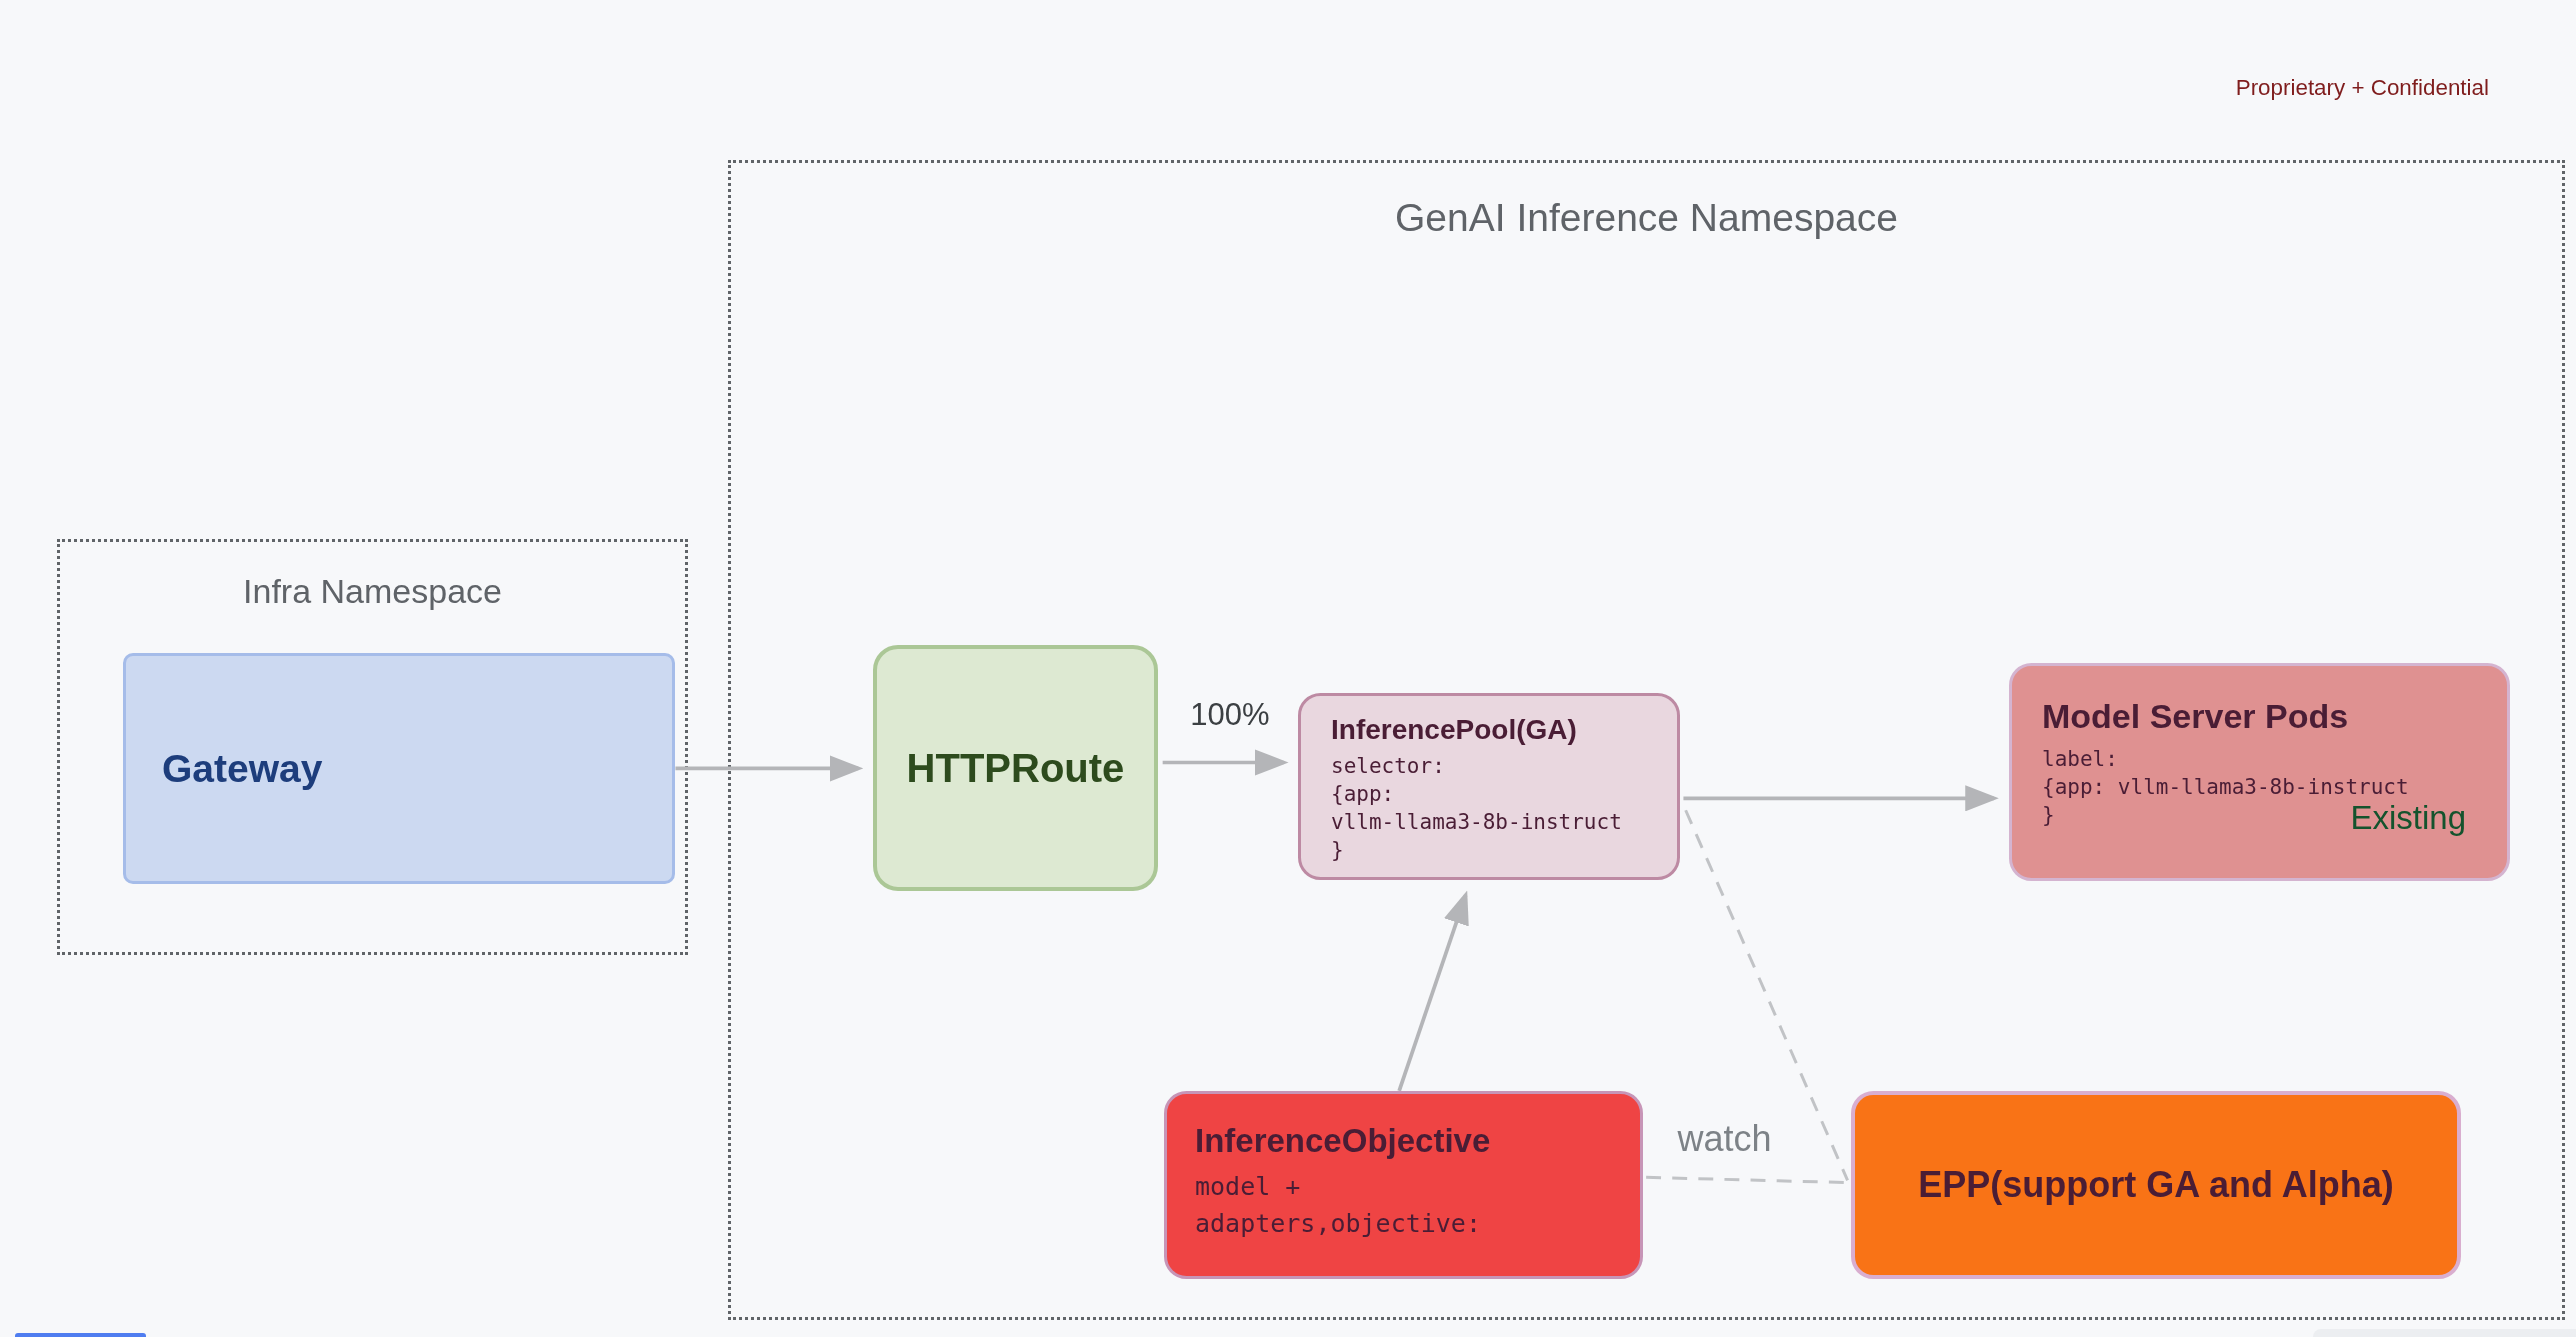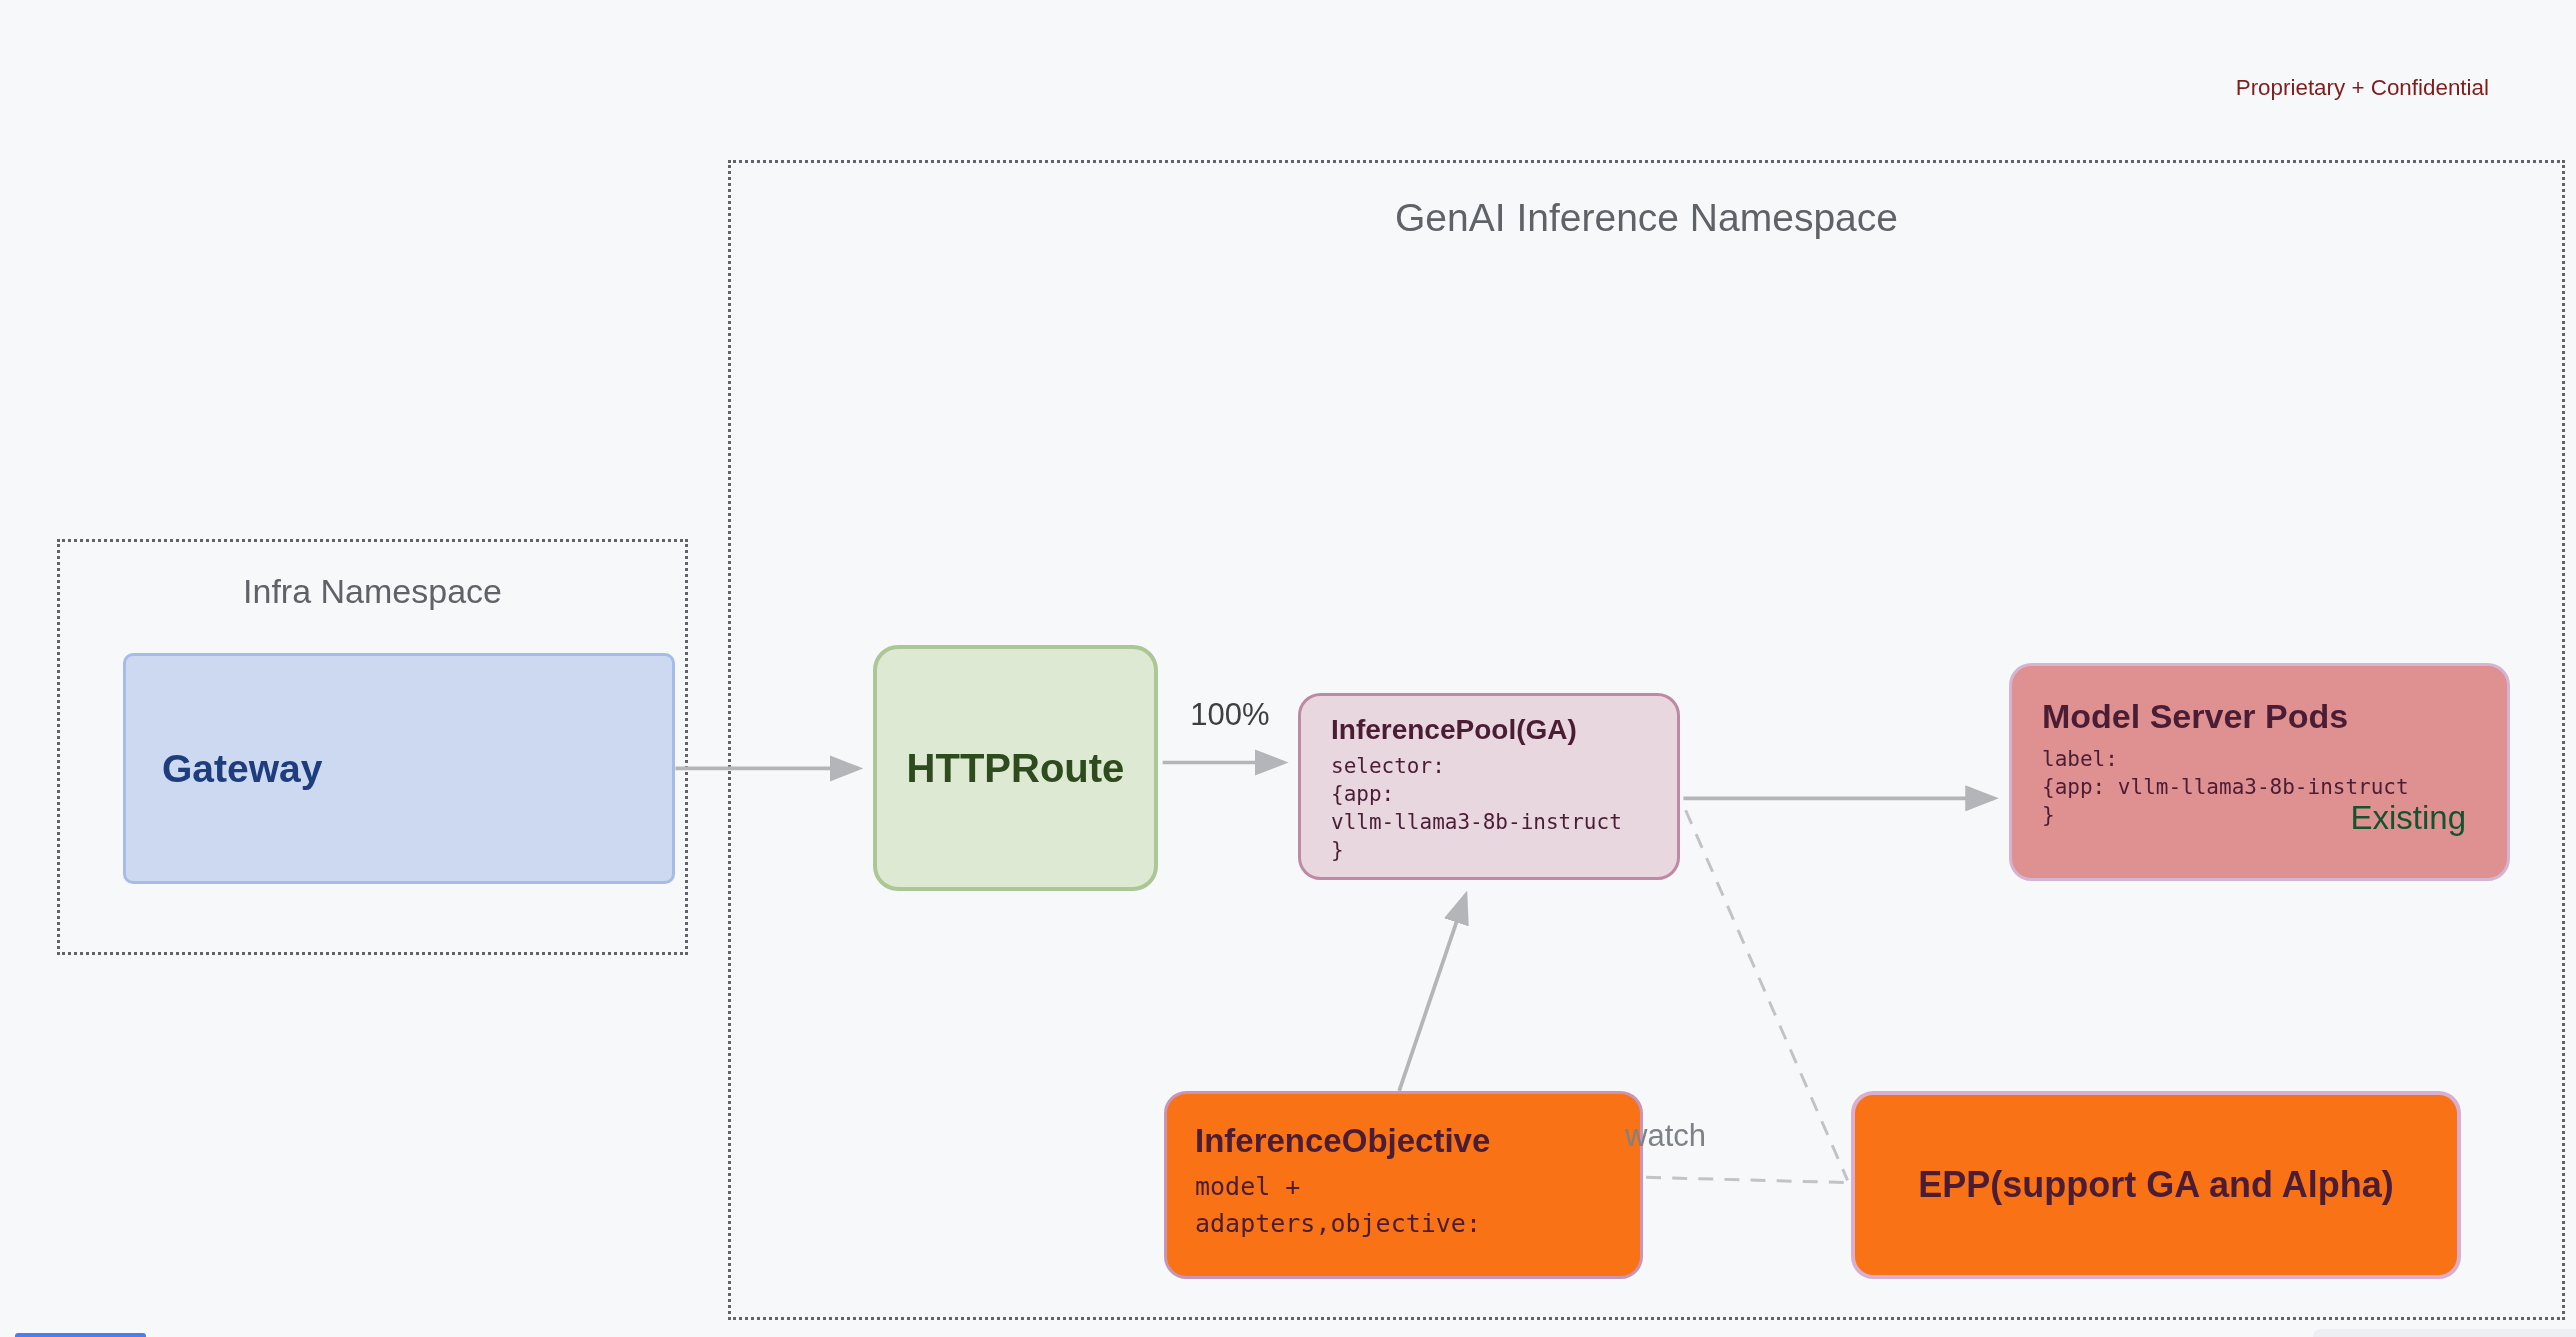--- a/index.html
+++ b/index.html
@@ -57,35 +57,35 @@
     background:#df9191; border:3.7px solid #d4b4d0; border-radius:22.4px;
     padding:31px 12px 0 30px;
   }
   .model-server .node-title { font-size:34px; font-weight:bold; margin-bottom:9px; }
   .existing-tag {
     position:absolute; right:41px; top:133px;
     font-size:33px; color:#14532d;
   }
   .inference-objective {
     left:1164px; top:1091px; width:479px; height:188px;
-    background:#f97316; border:3.7px solid #c795b7; border-radius:22.4px;
+    background:#ef4444; border:3.7px solid #c795b7; border-radius:22.4px;
     padding:28px 12px 0 28px;
   }
   .inference-objective .node-title { font-size:33px; font-weight:bold; margin-bottom:7.5px; }
   .inference-objective .code { font-size:25px; line-height:37px; }
   .epp {
     left:1851px; top:1091px; width:610px; height:188px;
     background:#f97316; border:4.5px solid #d9aecf; border-radius:22.4px;
     display:flex; align-items:center; justify-content:center;
     font-size:36px; font-weight:bold;
   }
 
   .edge-label { position:absolute; text-align:center; }
   .label-100 { left:1178px; top:697px; width:104px; font-size:31px; color:#3c4043; }
-  .label-watch { left:1604px; top:1118px; width:123px; font-size:31px; color:#7d8287; }
+  .label-watch { left:1663px; top:1118px; width:123px; font-size:36px; color:#7d8287; }
 
   .edges-layer { position:absolute; left:0; top:0; pointer-events:none; }
 
   .bottom-blue-strip {
     position:absolute; left:15px; top:1333px; width:131px; height:4.5px;
     background:#4f7df0; border-radius:3px 3px 0 0;
   }
   .bottom-right-corner {
     position:absolute; left:2313px; top:1329px; width:263px; height:8.2px;
     background:#eceef1; border-radius:13.4px 0 0 0;

